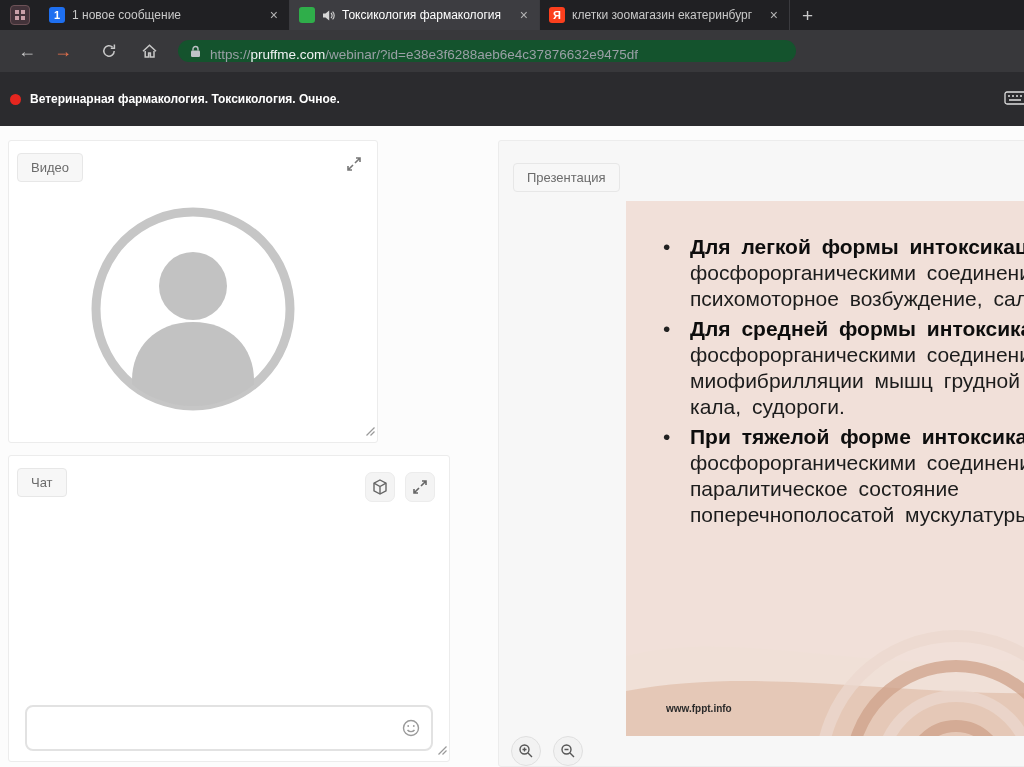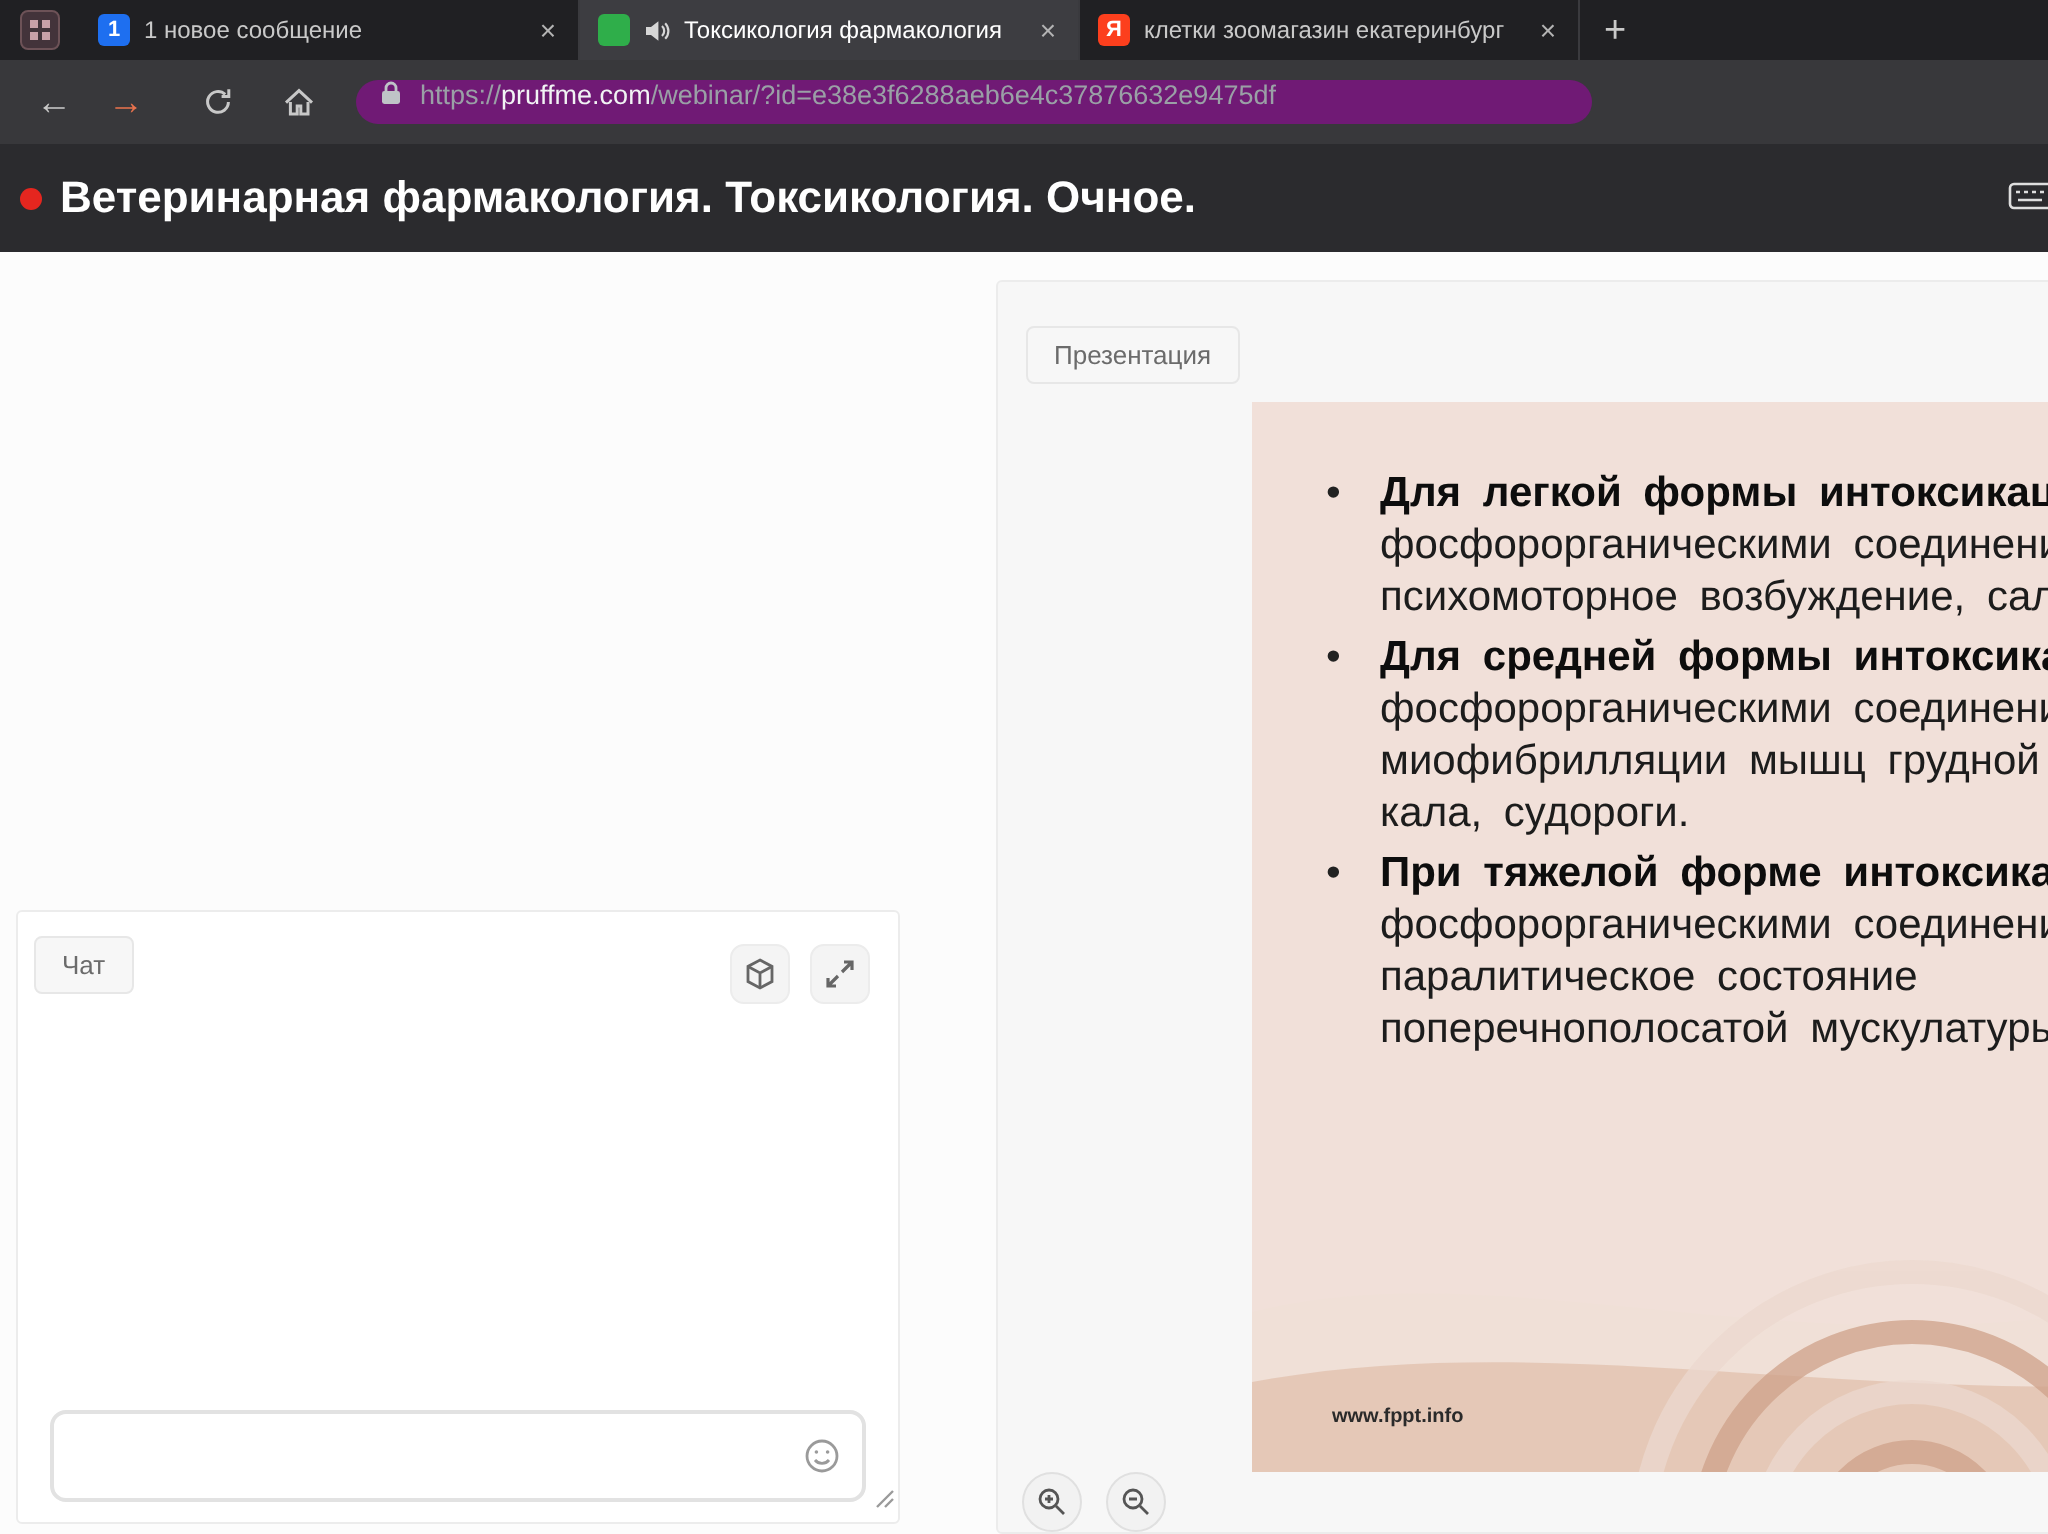--- a/index.html
+++ b/index.html
@@ -23,31 +23,31 @@
   .tab-close { flex:none; color:#b4b4b4; font-size:14px; line-height:1; padding:0 2px; }
   .newtab { color:#c9c9c9; font-size:19px; margin-left:12px; line-height:1; }
 
   .navbar { height:42px; background:#38383b; display:flex; align-items:center; padding:0 10px; }
   .nav-btn { width:30px; height:30px; display:flex; align-items:center; justify-content:center;
              color:#c8c8c8; font-size:18px; border-radius:4px; }
   .nav-btn.back { margin-left:2px; }
   .nav-btn.forward { margin-left:6px; color:#e8724d; }
   .nav-btn.refresh { margin-left:16px; }
   .nav-btn.home { margin-left:10px; }
-  .addressbar { margin-left:14px; width:618px; height:22px; background:#701a75; border-radius:14px;
-                display:flex; align-items:flex-start; padding:0 12px; gap:9px; }
+  .addressbar { margin-left:14px; width:618px; height:22px; background:#14532d; border-radius:14px;
+                display:flex; align-items:flex-end; padding:0 12px; gap:9px; }
   .url { font-size:13.5px; white-space:nowrap; overflow:hidden; }
   .url .scheme { color:#9aa0a6; }
   .url .host { color:#f1f3f4; }
   .url .path { color:#9aa0a6; }
 
   
   .page-header { height:54px; background:#2b2b2e; display:flex; align-items:center; padding:0 10px; position:relative; }
   .rec-dot { width:11px; height:11px; border-radius:50%; background:#e5261f; margin-right:9px; flex:none; }
-  .page-title { color:#ffffff; font-weight:bold; font-size:22px; }
+  .page-title { color:#ffffff; font-weight:bold; font-size:12px; }
   .header-right-icon { position:absolute; right:-4px; top:19px; display:flex; }
 
   
   .main { position:absolute; top:126px; left:0; width:1024px; height:641px; background:#fcfcfc; }
   .card { position:absolute; background:#ffffff; border:1px solid #ececec; border-radius:3px; }
   .video-card { left:8px; top:14px; width:370px; height:303px; }
   .chat-card { left:8px; top:329px; width:442px; height:307px; }
 
   .chip { position:absolute; top:12px; left:8px; background:#f7f7f7; border:1px solid #e7e7e7; border-radius:4px;
           padding:6px 13px; font-size:13px; color:#6b6b6b; }
@@ -160,20 +160,47 @@
   <span class="header-right-icon">
     <svg width="24" height="16" viewBox="0 0 24 16" fill="none" stroke="#dedede" stroke-width="1.3">
         <rect x="1" y="1" width="22" height="12" rx="2"></rect>
         <path d="M4 5h2M8 5h2M12 5h2M16 5h2M5 9h12"></path>
       </svg>
   </span>
 </div>
 
 <div class="main">
 
+  <div class="card video-card">
+    <div class="chip">Видео</div>
+    <div class="expand-video">
+      <svg width="18" height="18" viewBox="0 0 18 18" fill="none" stroke="#777" stroke-width="1.6">
+          <path d="M11 3h4v4M15 3l-5 5M7 15H3v-4M3 15l5-5"></path>
+        </svg>
+    </div>
+    <div class="avatar">
+      <svg width="212" height="212" viewBox="0 0 212 212">
+        <defs>
+            <clipPath id="avclip">
+              <circle cx="106" cy="106" r="97"></circle>
+            </clipPath>
+          </defs>
+        <circle cx="106" cy="106" r="97" fill="#ffffff" stroke="#c6c6c6" stroke-width="9"></circle>
+        <g clip-path="url(#avclip)" fill="#c2c2c2">
+          <circle cx="106" cy="83" r="34"></circle>
+          <path d="M106 119c-38 0-61 26-61 58v40h122v-40c0-32-23-58-61-58z"></path>
+        </g>
+      </svg>
+    </div>
+    <div class="resize-handle">
+      <svg width="10" height="10" viewBox="0 0 10 10" stroke="#9a9a9a" stroke-width="1.2">
+          <path d="M1.5 9.5 9.5 1.5M5.5 9.5 9.5 5.5" fill="none"></path>
+        </svg>
+    </div>
+  </div>
 
   <div class="card chat-card">
     <div class="chip">Чат</div>
     <div class="chat-actions">
       <div class="icon-btn">
         <svg width="18" height="18" viewBox="0 0 18 18" fill="none" stroke="#666" stroke-width="1.4">
             <path d="M9 2l6 3.2v7.6L9 16l-6-3.2V5.2z"></path>
             <path d="M3 5.2 9 8.5l6-3.3M9 8.5V16"></path>
           </svg>
       </div>

